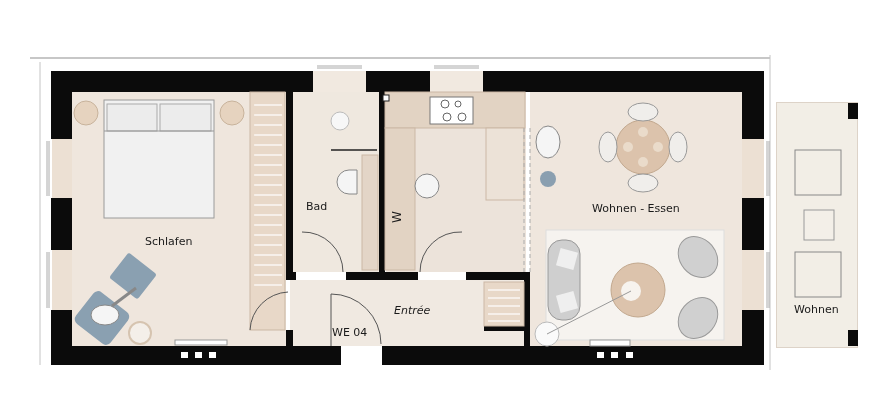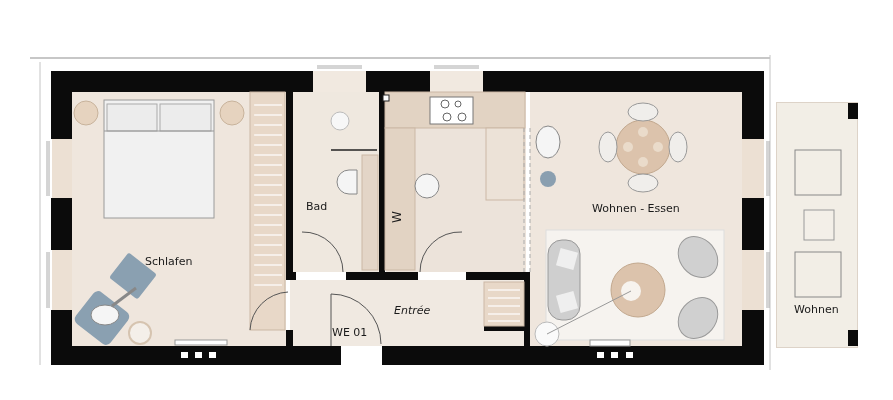--- a/index.html
+++ b/index.html
@@ -182,20 +182,20 @@
     <g fill="#ffffff">
       <rect x="181" y="352" width="7" height="6"></rect>
         <rect x="195" y="352" width="7" height="6"></rect>
         <rect x="209" y="352" width="7" height="6"></rect>
       <rect x="597" y="352" width="7" height="6"></rect>
         <rect x="611" y="352" width="7" height="6"></rect>
         <rect x="626" y="352" width="7" height="6"></rect>
     </g>
   </svg>
 
-  <div class="label" style="left:145px;top:235px;margin-top:20px;">Schlafen</div>
+  <div class="label" style="left:145px;top:235px;">Schlafen</div>
   <div class="label" style="left:306px;top:200px;">Bad</div>
   <div class="label" style="left:576px;top:202px;margin-left:16px;">Wohnen - Essen</div>
   <div class="label" style="left:394px;top:304px;font-style:italic;">Entrée</div>
   <div class="label" style="left:794px;top:303px;">Wohnen</div>
-  <div class="label" style="left:332px;top:326px;">WE 01</div>
+  <div class="label" style="left:332px;top:326px;">WE 04</div>
   <div class="label" style="left:391px;top:210px;font-size:12px;transform:rotate(-90deg);">W</div>
 </div>
 
 </body></html>

